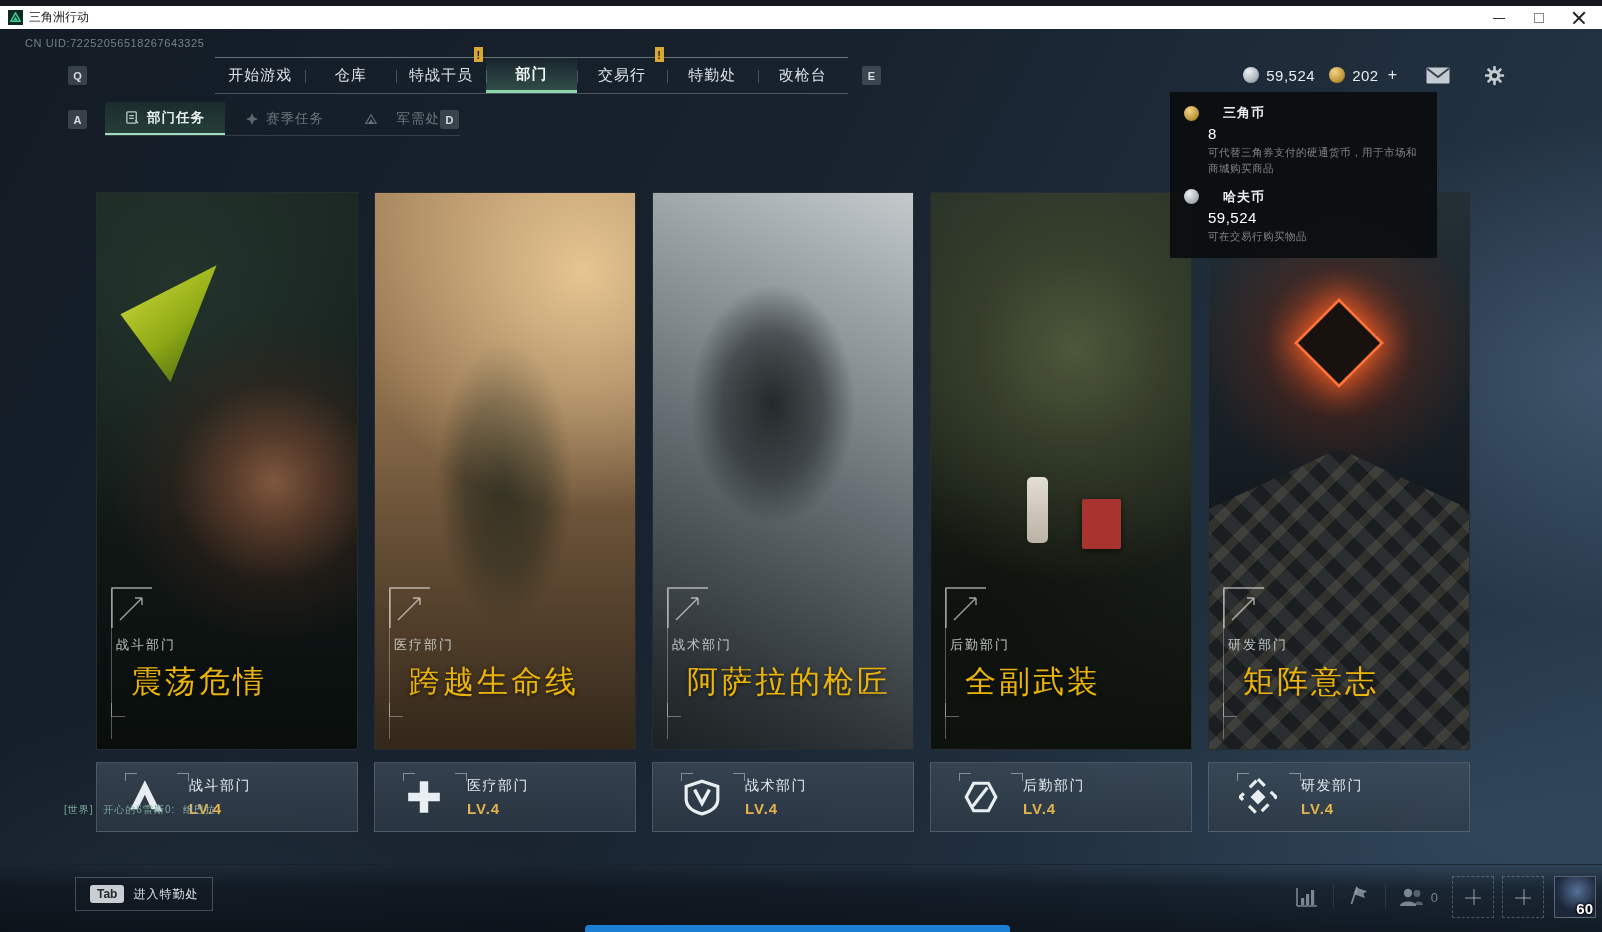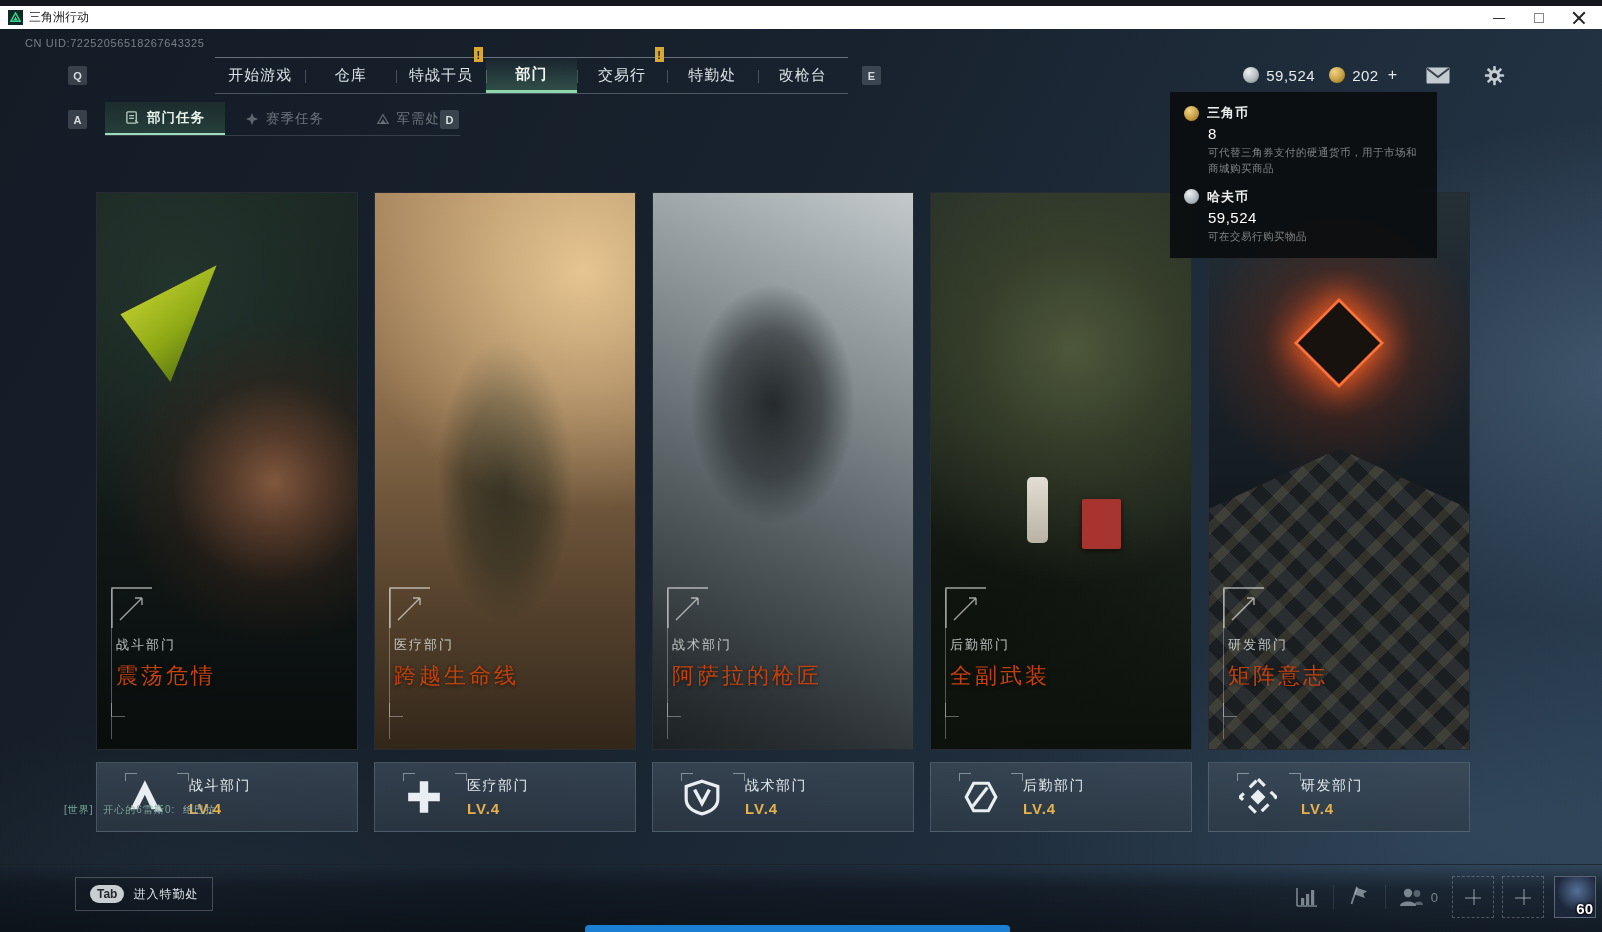--- a/index.html
+++ b/index.html
@@ -50,31 +50,31 @@
   .wallet .group { display:flex; align-items:center; gap:7px; cursor:pointer; }
   .coin { width:16px; height:16px; border-radius:50%; }
   .coin.silver { background:radial-gradient(circle at 35% 30%, #eef1f3, #b4bbc0 55%, #777e85); }
   .coin.gold   { background:radial-gradient(circle at 35% 30%, #f2d486, #c19a3f 60%, #87661f); }
   .wallet .amt { color:#e5eaec; font-size:15px; letter-spacing:.5px; }
   .wallet .plus { color:#dfe5e8; font-size:16px; margin-left:2px; }
   .icon-btn { width:26px; height:20px; display:flex; align-items:center; justify-content:center; cursor:pointer; }
 
   
   .subnav { position:absolute; left:105px; top:73px; display:flex; height:34px; border-bottom:1px solid rgba(200,210,216,.18); }
-  .subtab { display:flex; align-items:center; justify-content:flex-end; gap:7px; padding:0 20px; min-width:116px;
+  .subtab { display:flex; align-items:center; justify-content:space-between; gap:7px; padding:0 20px; min-width:116px;
     color:rgba(190,200,206,.5); font-size:13.5px; letter-spacing:1px; cursor:pointer; }
   .subtab.active { background:linear-gradient(180deg, rgba(44,70,58,.35) 0%, rgba(58,104,80,.45) 100%);
     border-bottom:2px solid #9fdcbd; color:#e7f2ec; font-weight:bold; }
   .subtab svg { opacity:.85; }
 
   
   .tt-panel { position:absolute; left:1170px; top:63px; width:267px; background:rgba(11,13,15,.93);
     padding:12px 14px 12px 14px; z-index:30; }
   .tt-item { margin-bottom:11px; } .tt-item:last-child { margin-bottom:2px; }
-  .tt-head { display:flex; align-items:center; gap:8px; }
+  .tt-head { display:flex; align-items:center; gap:24px; }
   .tt-name { color:#eceeee; font-size:13px; font-weight:bold; letter-spacing:1px; }
   .tt-value { color:#ffffff; font-size:15px; margin:3px 0 2px 24px; letter-spacing:.5px; }
   .tt-desc { color:rgba(195,198,198,.62); font-size:10.5px; line-height:1.55; margin-left:24px; letter-spacing:.5px; }
 
   
   .cards-row { position:absolute; left:96px; top:163px; display:flex; gap:16px; }
   .card { position:relative; width:262px; height:558px; overflow:hidden; cursor:pointer;
     border:1px solid rgba(130,145,158,.22); background:#0c1013; }
   .card-img { position:absolute; inset:0; }
   .card-img > div { position:absolute; }
@@ -111,21 +111,21 @@
   .facets { left:0; top:46%; width:100%; height:54%;
       clip-path:polygon(0 20%, 50% 0, 100% 20%, 100% 100%, 0 100%);
       background:
         repeating-linear-gradient(135deg, rgba(205,185,120,.13) 0 9px, rgba(0,0,0,0) 9px 26px),
         repeating-linear-gradient(45deg, #2b2e31 0 14px, #1b1e21 14px 28px); }
 
   .card-label { position:absolute; left:14px; top:394px; }
   .lbl-vline { position:absolute; left:0; top:2px; width:1px; height:150px; background:rgba(255,255,255,.30); }
   .bracket { display:block; margin-bottom:7px; }
   .dept-tag { color:rgba(228,236,233,.78); font-size:13px; letter-spacing:2px; margin-left:5px; }
-  .card-title { color:#c2410c; font-size:22px; letter-spacing:3px; margin-top:7px; margin-left:5px;
+  .card-title { color:#eab308; font-size:31px; letter-spacing:3px; margin-top:7px; margin-left:20px;
       text-shadow:0 1px 4px rgba(0,0,0,.65); }
   .card-foot-mark { position:absolute; left:14px; bottom:32px; width:14px; height:14px;
       border-left:1px solid rgba(255,255,255,.35); border-bottom:1px solid rgba(255,255,255,.35); }
 
   
   .info-row { position:absolute; left:96px; top:733px; display:flex; gap:16px; }
   .info-card { position:relative; width:262px; height:70px; cursor:pointer;
       background:linear-gradient(180deg, rgba(62,76,90,.72) 0%, rgba(46,58,70,.72) 100%);
       border:1px solid rgba(150,165,180,.28); display:flex; align-items:center; }
   .info-card .corner { position:absolute; width:12px; height:8px; border-top:1px solid rgba(210,220,228,.5); }
@@ -140,21 +140,21 @@
   .chat { position:absolute; left:64px; top:774px; font-size:10px; letter-spacing:1px; }
   .chat .chan { color:#7aa89a; } .chat .author { color:#7aa89a; margin-left:6px; }
   .chat .msg { color:#9cb5ac; margin-left:4px; }
 
   
   .bottombar { position:absolute; left:0; bottom:0; width:100%; height:68px;
       background:linear-gradient(180deg, rgba(9,15,22,.0) 0%, rgba(9,15,22,.55) 35%, rgba(7,12,18,.72) 100%);
       border-top:1px solid rgba(120,140,155,.12); }
   .tab-btn { position:absolute; left:75px; top:12px; height:34px; padding:0 14px; display:flex; align-items:center; gap:9px;
       border:1px solid rgba(200,212,222,.28); cursor:pointer; background:rgba(20,28,36,.25); }
-  .tab-key { background:#c9ced3; color:#22282d; font-size:12px; font-weight:bold; border-radius:9px; padding:2px 7px; }
+  .tab-key { background:#c9ced3; color:#22282d; font-size:12px; font-weight:bold; border-radius:3px; padding:2px 7px; }
   .tab-label { color:#dde4e8; font-size:12px; letter-spacing:1px;text-align:center; }
 
   .dock { position:absolute; right:0; top:10px; height:44px; display:flex; align-items:center; }
   .dock-icon { width:52px; height:40px; display:flex; align-items:center; justify-content:center; cursor:pointer; position:relative; }
   .dock-icon:not(:first-child)::before { content:""; position:absolute; left:0; top:8px; bottom:8px; width:1px; background:rgba(160,175,188,.15); }
   .friend-count { color:rgba(200,210,216,.55); font-size:13px; margin-left:-6px; margin-right:6px; }
   .slot { width:42px; height:42px; border:1px dashed rgba(200,212,222,.30); margin-left:8px; position:relative; cursor:pointer; }
   .slot::before,.slot::after { content:""; position:absolute; background:rgba(200,212,222,.35); }
   .slot::before { left:12px; right:12px; top:20px; height:1.5px; }
   .slot::after { top:12px; bottom:12px; left:20px; width:1.5px; }

